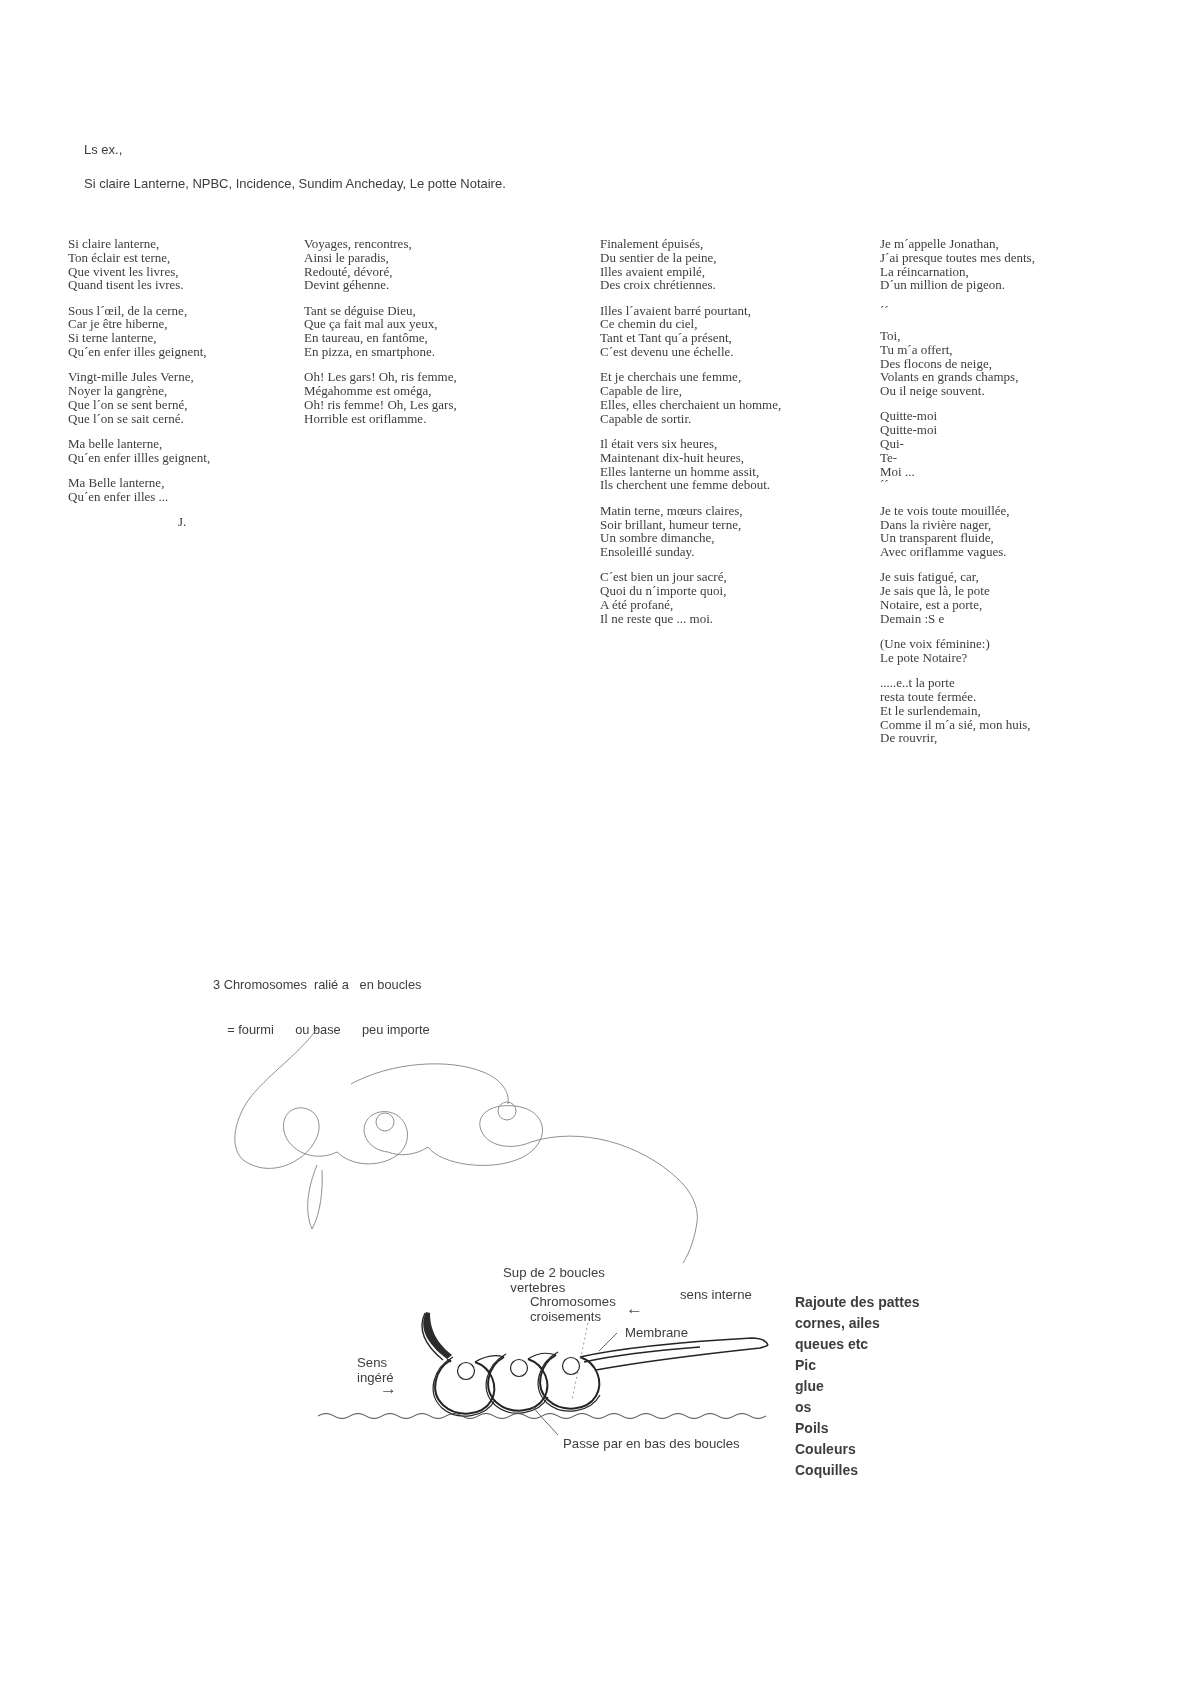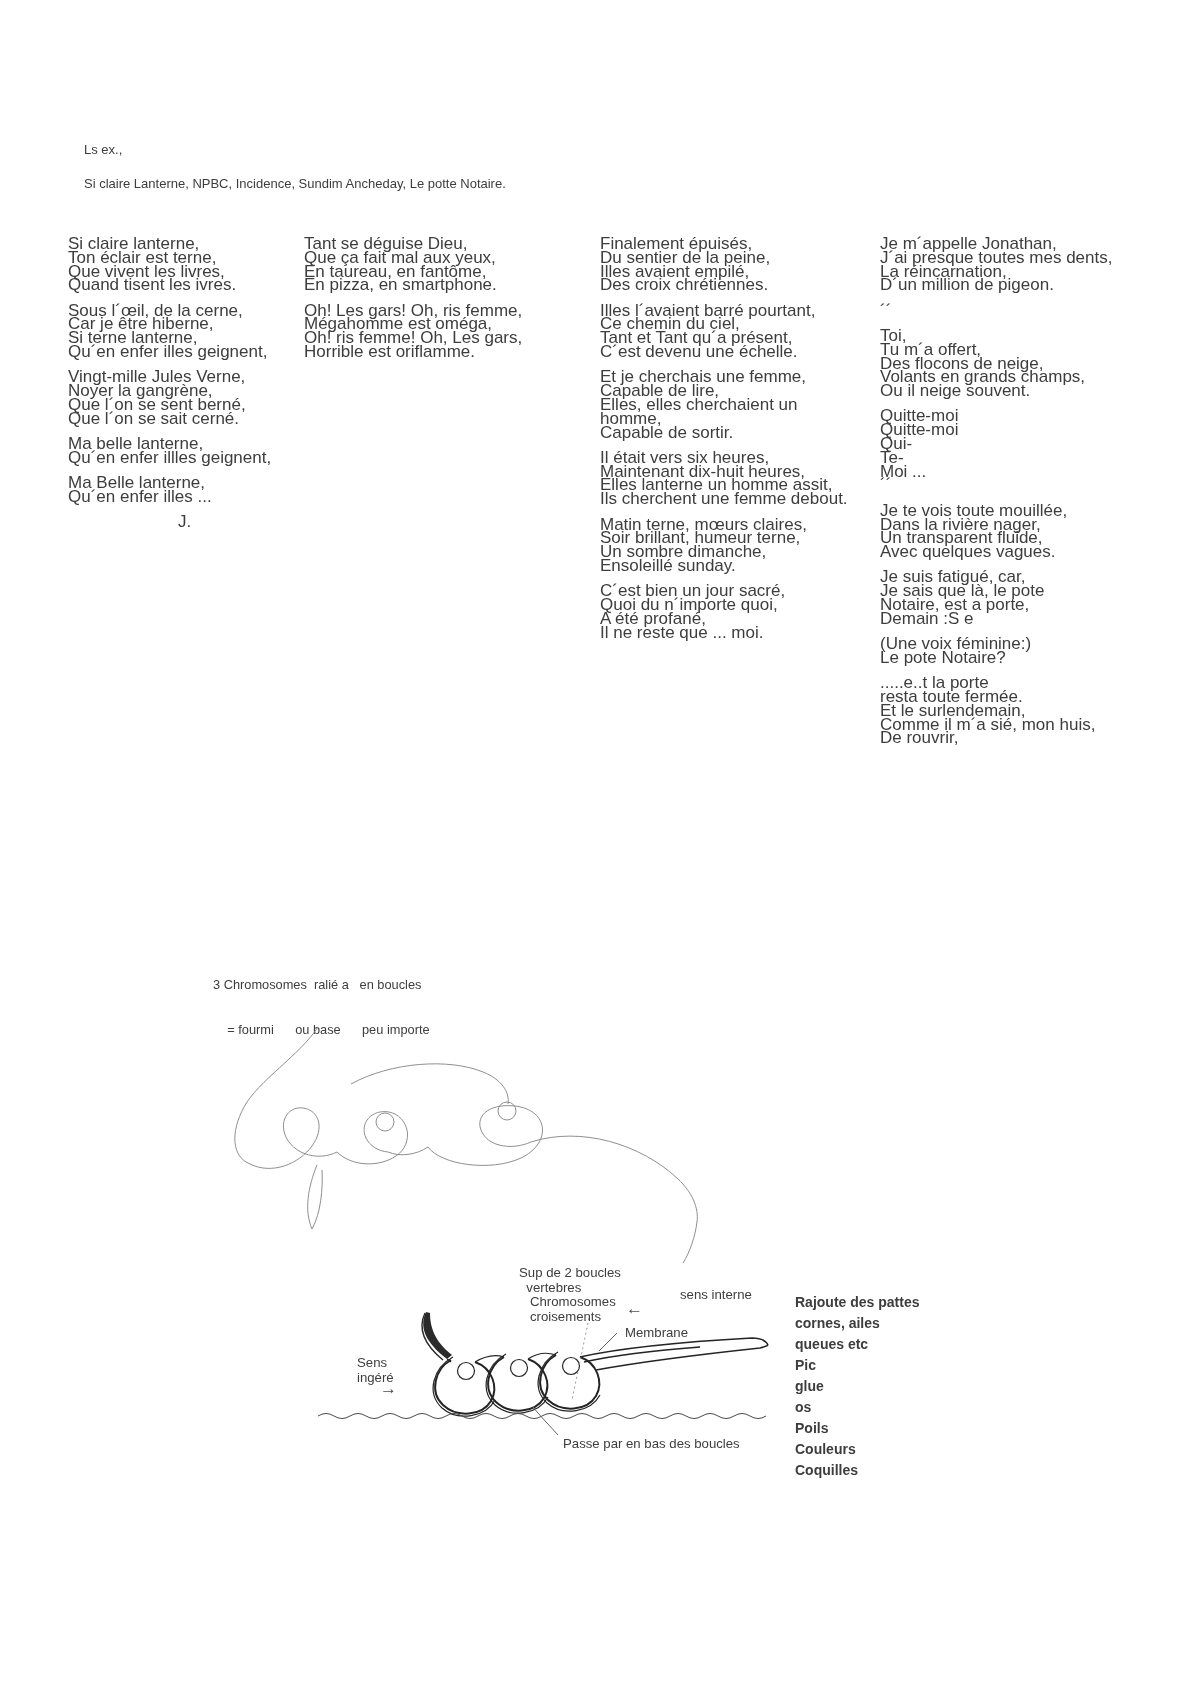--- a/index.html
+++ b/index.html
@@ -6,21 +6,21 @@
   body{
     position:relative;
     width:1200px;height:1697px;
     overflow:hidden;
     font-family:"Liberation Sans", sans-serif;
     color:#3d3d3d;
   }
   .abs{position:absolute;}
   .header p{margin:0 0 19px 0;font-size:13px;line-height:15px;white-space:pre;}
   .poem{width:250px;}
-  .poem p{margin:0 0 11.5px 0;font-size:17px;line-height:13.8px;white-space:pre-line;}
+  .poem p{margin:0 0 11.5px 0;font-size:13px;line-height:13.8px;white-space:pre-line;font-family:Liberation Serif, serif;}
   .poem p.sig{margin-top:2px;margin-left:110px;}
   .note{font-size:12.8px;line-height:15px;white-space:pre;}
   .note p{margin:0;}
   .dlabel{font-size:13.2px;line-height:14.5px;white-space:pre;}
   .dlabel.multi{white-space:pre;}
   .arrow{font-size:17px;line-height:17px;color:#4a4a4a;}
   .list{font-size:14px;line-height:21px;white-space:pre;font-weight:bold;}
   svg{display:block;}
 </style>
 </head>
@@ -47,20 +47,24 @@
 Que l´on se sent berné,
 Que l´on se sait cerné.</p>
     <p>Ma belle lanterne,
 Qu´en enfer illles geignent,</p>
     <p>Ma Belle lanterne,
 Qu´en enfer illes ...</p>
     <p class="sig">J.</p>
   </div>
 
   <div class="abs poem" style="left:304px;top:237px;">
+    <p>Voyages, rencontres,
+Ainsi le paradis,
+Redouté, dévoré,
+Devint géhenne.</p>
     <p>Tant se déguise Dieu,
 Que ça fait mal aux yeux,
 En taureau, en fantôme,
 En pizza, en smartphone.</p>
     <p>Oh! Les gars! Oh, ris femme,
 Mégahomme est oméga,
 Oh! ris femme! Oh, Les gars,
 Horrible est oriflamme.</p>
   </div>
 
@@ -104,21 +108,21 @@
 Ou il neige souvent.</p>
     <p>Quitte-moi
 Quitte-moi
 Qui-
 Te-
 Moi ...
 ´´</p>
     <p>Je te vois toute mouillée,
 Dans la rivière nager,
 Un transparent fluide,
-Avec quelques vagues.</p>
+Avec oriflamme vagues.</p>
     <p>Je suis fatigué, car,
 Je sais que là, le pote
 Notaire, est a porte,
 Demain :S e</p>
     <p>(Une voix féminine:)
 Le pote Notaire?</p>
     <p>.....e..t la porte
 resta toute fermée.
 Et le surlendemain,
 Comme il m´a sié, mon huis,
@@ -173,21 +177,21 @@
       <path d="M284,62 C320,54 360,50 400,47"></path>
     </g>
 
     <path d="M18,116 q8,-5 16,0 q8,5 16,0 q8,-5 16,0 q8,5 16,0 q8,-5 16,0 q8,5 16,0 q8,-5 16,0 q8,5 16,0 q8,-5 16,0 q8,5 16,0 q8,-5 16,0 q8,5 16,0 q8,-5 16,0 q8,5 16,0 q8,-5 16,0 q8,5 16,0 q8,-5 16,0 q8,5 16,0 q8,-5 16,0 q8,5 16,0 q8,-5 16,0 q8,5 16,0 q8,-5 16,0 q8,5 16,0 q8,-5 16,0 q8,5 16,0 q8,-5 16,0 q8,5 16,0" fill="none" stroke="#4a4a4a" stroke-width="1"></path>
 
     <path d="M289,18 L272,100" fill="none" stroke="#999999" stroke-width="1" stroke-dasharray="2,3"></path>
     <path d="M317,33 L299,51" fill="none" stroke="#666666" stroke-width="1"></path>
     <path d="M258,135 C250,126 240,116 233,107" fill="none" stroke="#666666" stroke-width="1"></path>
   </svg>
 
-  <div class="abs dlabel multi" style="left:503px;top:1266px;margin-left:16px;">Sup de 2 boucles
+  <div class="abs dlabel multi" style="left:503px;top:1266px;">Sup de 2 boucles
   vertebres</div>
 
   <div class="abs dlabel multi" style="left:530px;top:1295px;">Chromosomes
 croisements</div>
 
   <div class="abs dlabel" style="left:680px;top:1288px;">sens interne</div>
   <div class="abs arrow" style="left:626px;top:1300px;">←</div>
 
   <div class="abs dlabel" style="left:625px;top:1326px;">Membrane</div>
 

